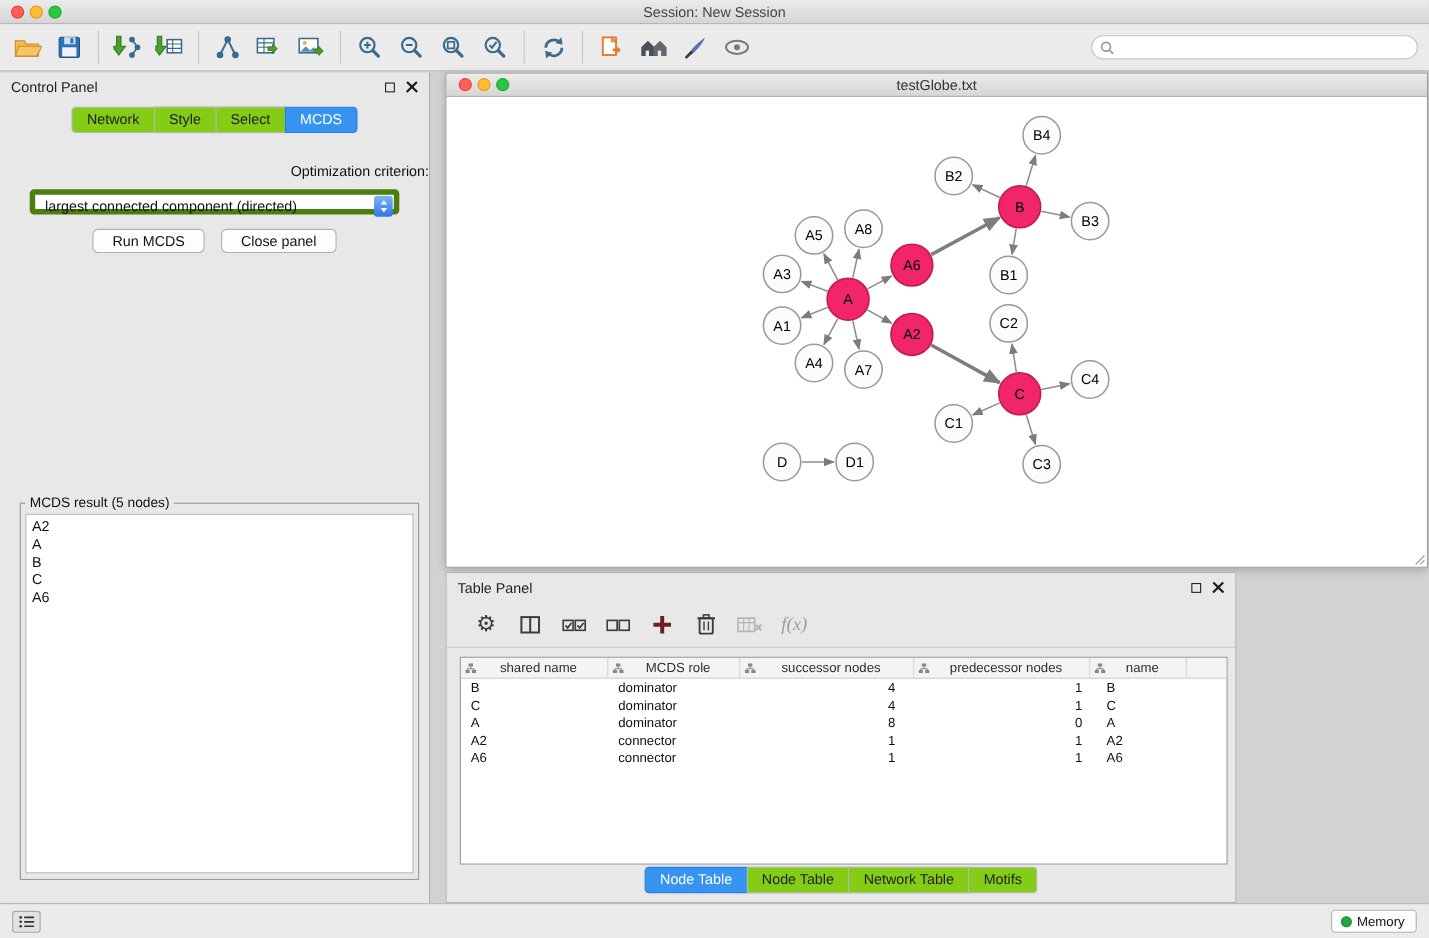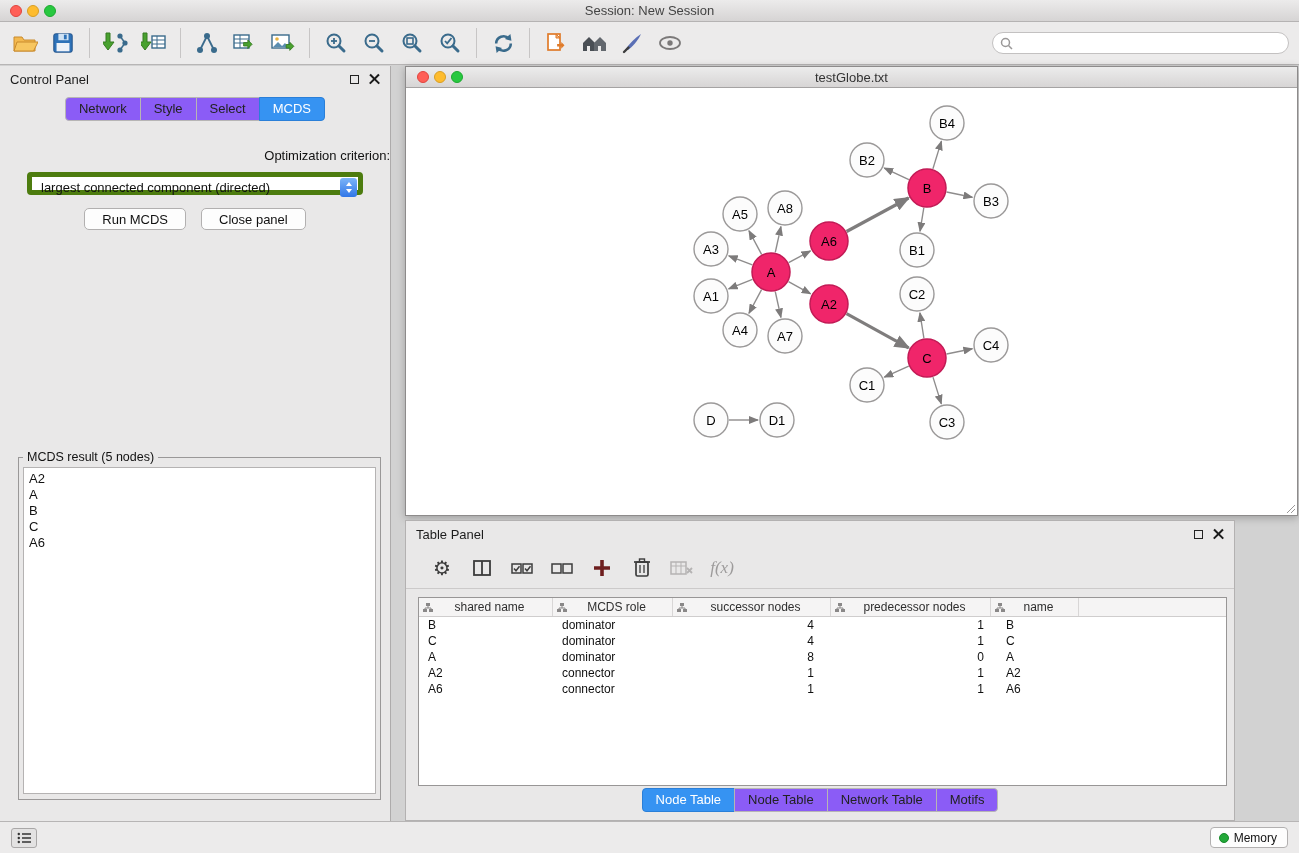--- a/index.html
+++ b/index.html
@@ -28,21 +28,21 @@
   .control-panel { position:absolute; left:0; top:66px; width:391px; height:755px;
     background:#e9e8e8; border-right:1px solid #adabab; }
   .panel-head { height:26px; display:flex; align-items:center; padding:0 10px; font-size:13px; color:#1d1d1d; }
   .panel-head .spacer { flex:1; }
   .float-btn { width:9px; height:9px; border:1.5px solid #222; margin-right:10px; cursor:default; }
   .close-x { width:11px; height:11px; position:relative; }
   .close-x:before, .close-x:after { content:""; position:absolute; left:-1px; top:4px; width:13px; height:2.4px; background:#1a1a1a; }
   .close-x:before { transform:rotate(45deg); } .close-x:after { transform:rotate(-45deg); }
 
   .cp-tabs { display:flex; justify-content:center; margin-top:5px; }
-  .cp-tab, .bt-tab { padding:3px 13px 4px; font-size:13px; background:#8b5cf6; border:1px solid #b7b5b5;
+  .cp-tab, .bt-tab { padding:3px 13px 4px; font-size:13px; background:#84cc16; border:1px solid #b7b5b5;
     margin-left:-1px; color:#222; cursor:default; }
   .cp-tab:first-child, .bt-tab:first-child { border-radius:4px 0 0 4px; margin-left:0; }
   .cp-tab:last-child, .bt-tab:last-child { border-radius:0 4px 4px 0; }
   .cp-tab.active, .bt-tab.active { background:#3693f2; border-color:#2a7fd8; color:#fff; }
 
   .opt-label { text-align:right; margin-top:27px; font-size:13px; color:#111; }
   .dropdown { width:336px; height:23px; margin:9px auto 0; background:#fff; border:5px solid #4d7c0f;
     border-radius:4px; position:relative; line-height:21px; padding-left:9px; font-size:13px; color:#111; }
   .stepper { position:absolute; right:1px; top:1px; width:17px; height:19px; border-radius:3px;
     background:linear-gradient(#7cb5f8,#3076e8); display:flex; flex-direction:column; align-items:center; justify-content:center; }
@@ -70,21 +70,21 @@
   .wtl.green { left:45px; background:#28c840; border:1px solid #1da930; }
   .win-canvas { position:absolute; left:0; right:0; top:22px; bottom:0; background:#fff; overflow:hidden; }
   .node { fill:#fcfcfc; stroke:#9b9999; stroke-width:1.4; }
   .node.mcds { fill:#f0256a; stroke:#c21a55; stroke-width:1.5; }
   .node-label { font-size:13px; fill:#000; text-anchor:middle; font-family:"Liberation Sans",sans-serif; }
   .edge { stroke:#8e8c8c; stroke-width:1.4; }
   .edge.bold { stroke:#7f7d7d; stroke-width:3.2; }
   .resize-grip { position:absolute; right:1px; bottom:1px; }
 
   
-  .table-panel { position:absolute; left:405px; top:520px; width:830px; height:301px; background:#e9e8e8;
+  .table-panel { position:absolute; left:405px; top:520px; width:719px; height:301px; background:#e9e8e8;
     border:1px solid #b3b1b1; }
   .tp-toolbar { display:flex; align-items:center; height:42px; padding-left:18px; gap:4px; border-bottom:1px solid #cccaca; }
   .tpi { width:36px; height:34px; display:flex; align-items:center; justify-content:center; }
   .fx { font-style:italic; font-family:"Liberation Serif", serif; color:#9d9b9b; font-size:17px; }
   .gear { font-size:20px; color:#3c3c3c; line-height:1; }
 
   .tbl-wrap { position:absolute; left:12px; right:7px; top:76px; height:189px; background:#fff; border:1px solid #989696; overflow:hidden; }
   .thead { display:flex; height:19px; background:#f5f4f4; border-bottom:1px solid #cfcdcd; }
   .th { display:flex; align-items:center; border-right:1px solid #d8d6d6; }
   .th-icon { margin:0 0 0 4px; display:flex; }

